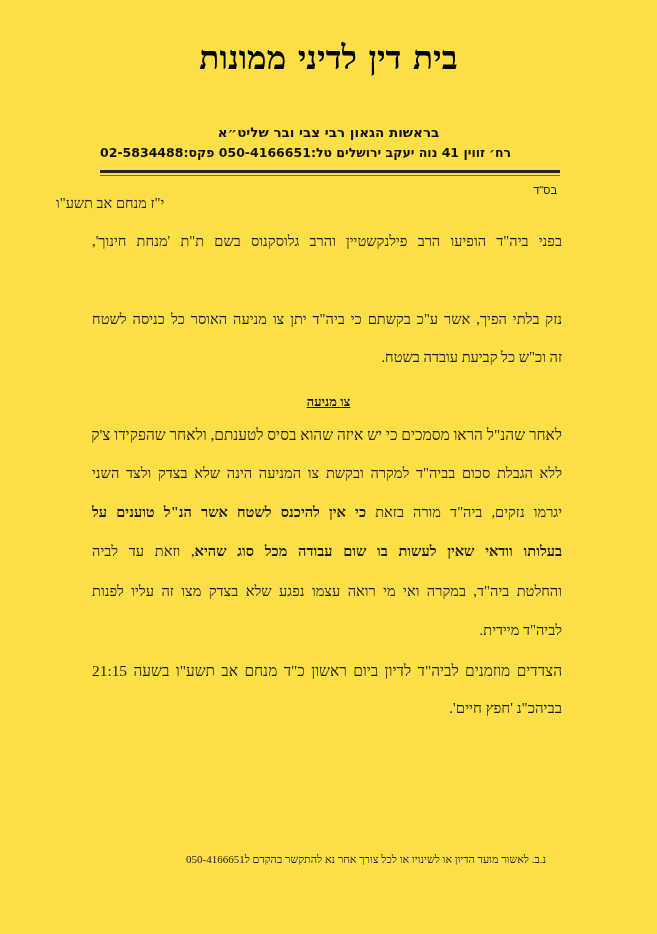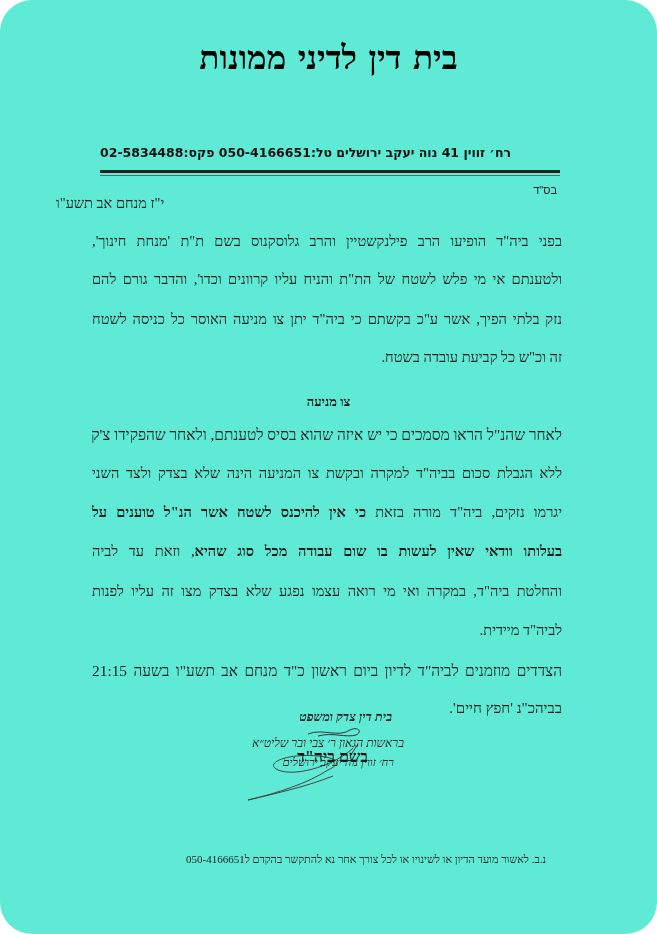--- a/index.html
+++ b/index.html
@@ -1,20 +1,20 @@
 <!DOCTYPE html>
 <html><head>
   <meta charset="utf-8">
   <style>
     html, body { margin: 0; padding: 0; background: #ffffff; }
     body {
       width: 657px; height: 934px; position: relative; overflow: hidden;
       font-family: "DejaVu Serif", "Liberation Serif", serif; color: #111;
     }
-    .page { position: absolute; inset: 0; background: #5eead4; border-radius: 32px; }
+    .page { position: absolute; inset: 0; background: #fde047; }
     .rtl { direction: rtl; unicode-bidi: embed; }
     .title {
       position: absolute; top: 38px; left: 0; width: 657px; text-align: center;
       font-family: "DejaVu Serif", serif; font-weight: bold; font-size: 33px; letter-spacing: 0px;
       color: #000;
     }
     .subtitle {
       position: absolute; top: 82px; left: 0; width: 657px; text-align: center;
       font-family: "Liberation Sans", sans-serif; font-size: 25px; color: #111;
     }
@@ -45,21 +45,21 @@
     .body-text {
       position: absolute; left: 92px; width: 470px; direction: rtl; text-align: right;
       font-family: "Liberation Serif", serif; font-size: 14.6px; color: #1a1a1a;
       white-space: nowrap;
     }
     .body-text.just { text-align: justify; text-align-last: justify; }
     .body-text b { font-weight: bold; }
     .heading-center {
       position: absolute; top: 394px; left: 0; width: 657px; text-align: center;
       font-family: "Liberation Serif", serif; font-weight: bold; font-size: 13px;
-      direction: rtl;
+      text-decoration: underline; direction: rtl;
     }
     .stamp {
       position: absolute; left: 238px; top: 708px; width: 170px; height: 100px;
     }
     .stamp-line {
       position: absolute; right: 0; direction: rtl; white-space: nowrap;
       font-family: "Liberation Serif", serif; color: #222;
     }
     .stamp-1 { top: 2px; right: 16px; font-size: 12.5px; font-weight: bold; font-style: italic; }
     .stamp-2 { top: 28px; right: 4px; font-size: 12px; font-style: italic; }
@@ -71,50 +71,39 @@
       text-align: left; white-space: nowrap;
       font-family: "Liberation Serif", serif; font-size: 11px; color: #222;
     }
   </style>
 </head>
 <body>
 
 <div class="page">
 
   <div class="title rtl">בית דין לדיני ממונות</div>
+  <div class="head-line1 rtl">בראשות הגאון רבי צבי ובר שליט״א</div>
   <div class="head-line2 rtl">רח׳ זווין 41 נוה יעקב ירושלים טל:050-4166651 פקס:02-5834488</div>
   <div class="divider"></div>
   <div class="divider2"></div>
 
   <div class="bsd rtl">בס"ד</div>
   <div class="date">י"ז מנחם אב תשע"ו</div>
 
   <div class="body-text just" style="top:233px;">בפני ביה"ד הופיעו הרב פילנקשטיין והרב גלוסקנוס בשם ת"ת 'מנחת חינוך',</div>
-  <div class="body-text just" style="top:271px;">ולטענתם אי מי פלש לשטח של הת"ת והניח עליו קרוונים וכדו', והדבר גורם להם</div>
   <div class="body-text just" style="top:311px;">נזק בלתי הפיך, אשר ע"כ בקשתם כי ביה"ד יתן צו מניעה האוסר כל כניסה לשטח</div>
   <div class="body-text" style="top:349px;">זה וכ"ש כל קביעת עובדה בשטח.</div>
 
   <div class="heading-center">צו מניעה</div>
 
   <div class="body-text just" style="top:426px; font-size:15.4px;">לאחר שהנ"ל הראו מסמכים כי יש איזה שהוא בסיס לטענתם, ולאחר שהפקידו צ'ק</div>
   <div class="body-text just" style="top:465px;">ללא הגבלת סכום בביה"ד למקרה ובקשת צו המניעה הינה שלא בצדק ולצד השני</div>
   <div class="body-text just" style="top:504px;"><span>יגרמו נזקים, ביה"ד מורה בזאת </span><b>כי אין להיכנס לשטח אשר הנ"ל טוענים על</b></div>
   <div class="body-text just" style="top:543px;"><b>בעלותו וודאי שאין לעשות בו שום עבודה מכל סוג שהיא</b><span>, וזאת עד לביה</span></div>
   <div class="body-text just" style="top:583px;">והחלטת ביה"ד, במקרה ואי מי רואה עצמו נפגע שלא בצדק מצו זה עליו לפנות</div>
   <div class="body-text" style="top:622px;">לביה"ד מיידית.</div>
 
   <div class="body-text just" style="top:662px; font-size:15.4px;">הצדדים מוזמנים לביה"ד לדיון ביום ראשון כ"ד מנחם אב תשע"ו בשעה 21:15</div>
   <div class="body-text" style="top:700px; font-size:15px;">בביהכ"נ 'חפץ חיים'.</div>
 
-  <div class="stamp">
-    <svg width="170" height="100" viewBox="0 0 170 100">
-      <path d="M70 26 C 85 20, 100 30, 112 22 C 120 18, 125 24, 118 27 C 108 30, 95 24, 80 28" fill="none" stroke="#333" stroke-width="1"></path>
-      <path d="M115 40 C 100 55, 60 70, 40 62 C 25 55, 50 45, 80 48 C 100 50, 105 55, 90 62 C 70 75, 40 85, 10 92 C 40 85, 70 78, 95 68" fill="none" stroke="#444" stroke-width="1"></path>
-      <path d="M120 36 L 112 48" fill="none" stroke="#333" stroke-width="1"></path>
-    </svg>
-    <div class="stamp-line stamp-1">בית דין צדק ומשפט</div>
-    <div class="stamp-line stamp-2">בראשות הגאון ר׳ צבי ובר שליט״א</div>
-    <div class="stamp-line stamp-3">בשם ביה"ד</div>
-    <div class="stamp-line stamp-4">רח׳ זווין נוה יעקב ירושלים</div>
-  </div>
 
   <div class="footer">נ.ב. לאשור מועד הדיון או לשינויו או לכל צורך אחר נא להתקשר בהקדם ל050-4166651</div>
 </div>
 
 </body></html>

